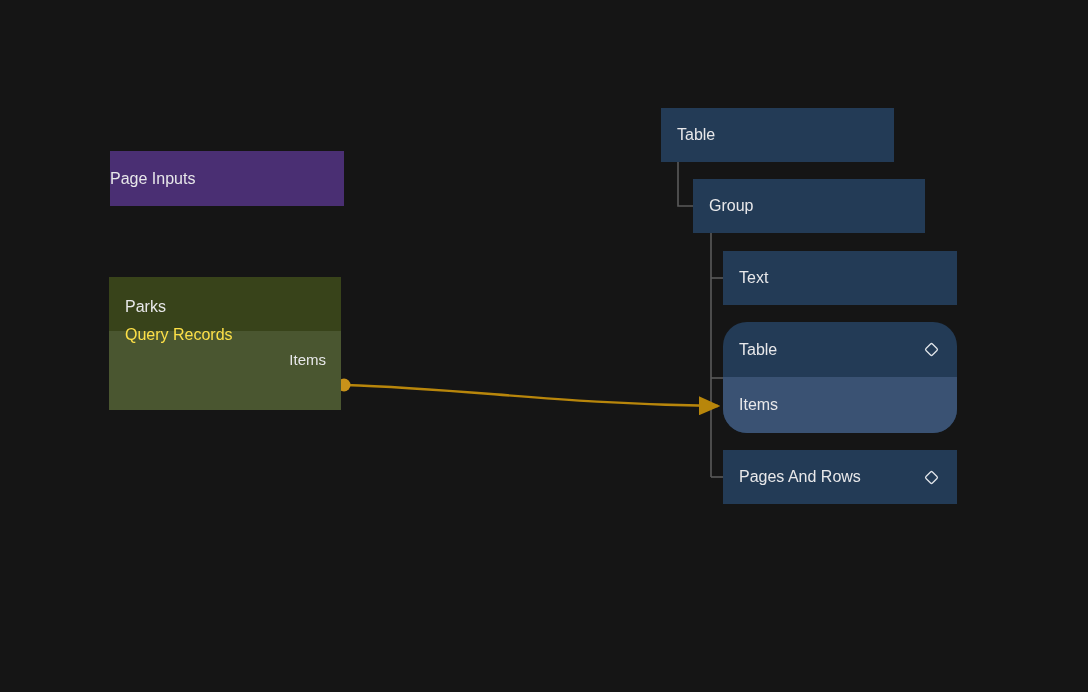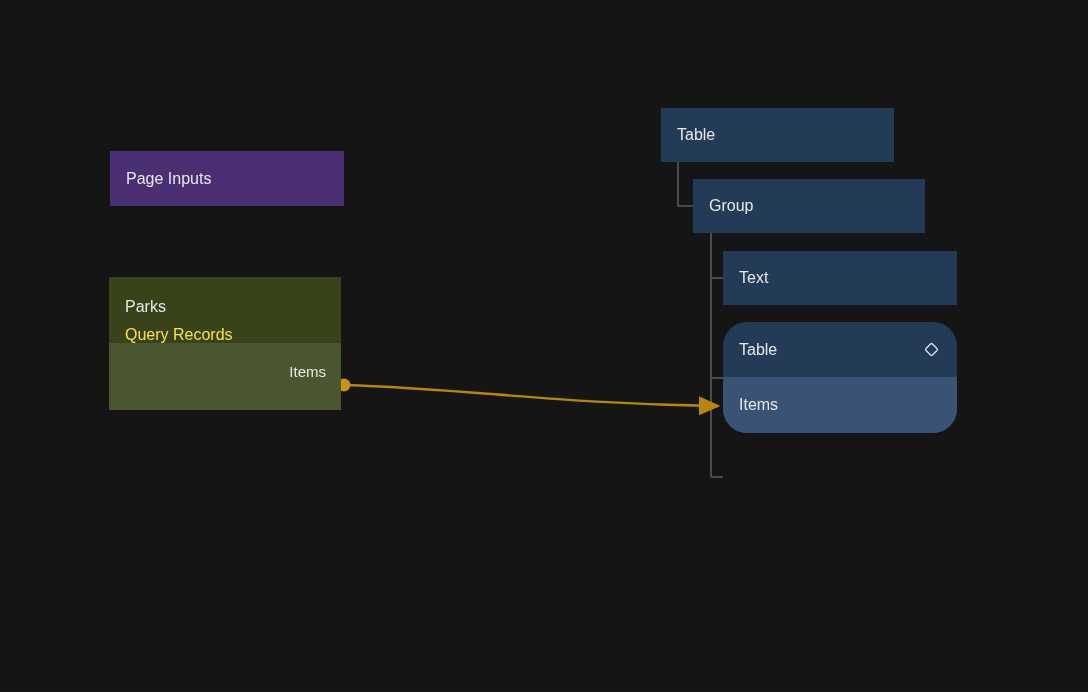--- a/index.html
+++ b/index.html
@@ -38,33 +38,32 @@
 
   
   #page-inputs {
     left: 110px;
     top: 151px;
     width: 234px;
     height: 55px;
     background: #4a2f73;
     display: flex;
     align-items: center;
-    padding-left: 16px;
   }
 
   
   #parks {
     left: 109px;
     top: 277px;
     width: 232px;
     height: 133px;
     background: #4a5630;
   }
   #parks .parks-head {
-    height: 66px;
+    height: 54px;
     background: #38431a;
     padding: 22px 0 0 16px;
     box-sizing: border-box;
   }
   #parks .parks-head .node-label { display: block; margin-bottom: 11px; }
   #parks .parks-body {
     height: 56px;
     display: flex;
     align-items: center;
     justify-content: flex-end;
@@ -188,14 +187,22 @@
       <span class="node-label">Table</span>
       <svg class="diamond-icon" viewBox="0 0 18 18">
         <rect x="4.2" y="4.2" width="9.6" height="9.6" rx="1.4" transform="rotate(45 9 9)" fill="none" stroke="#dfe3e8" stroke-width="1.4"></rect>
       </svg>
     </div>
     <div class="table-items">
       <span class="node-label">Items</span>
     </div>
   </div>
 
+  <div class="node blue-node" id="node-pages">
+    <div class="row-main">
+      <span class="node-label">Pages And Rows</span>
+      <svg class="diamond-icon" viewBox="0 0 18 18">
+        <rect x="4.2" y="4.2" width="9.6" height="9.6" rx="1.4" transform="rotate(45 9 9)" fill="none" stroke="#dfe3e8" stroke-width="1.4"></rect>
+      </svg>
+    </div>
+  </div>
 
 </div>
 
 </body></html>

